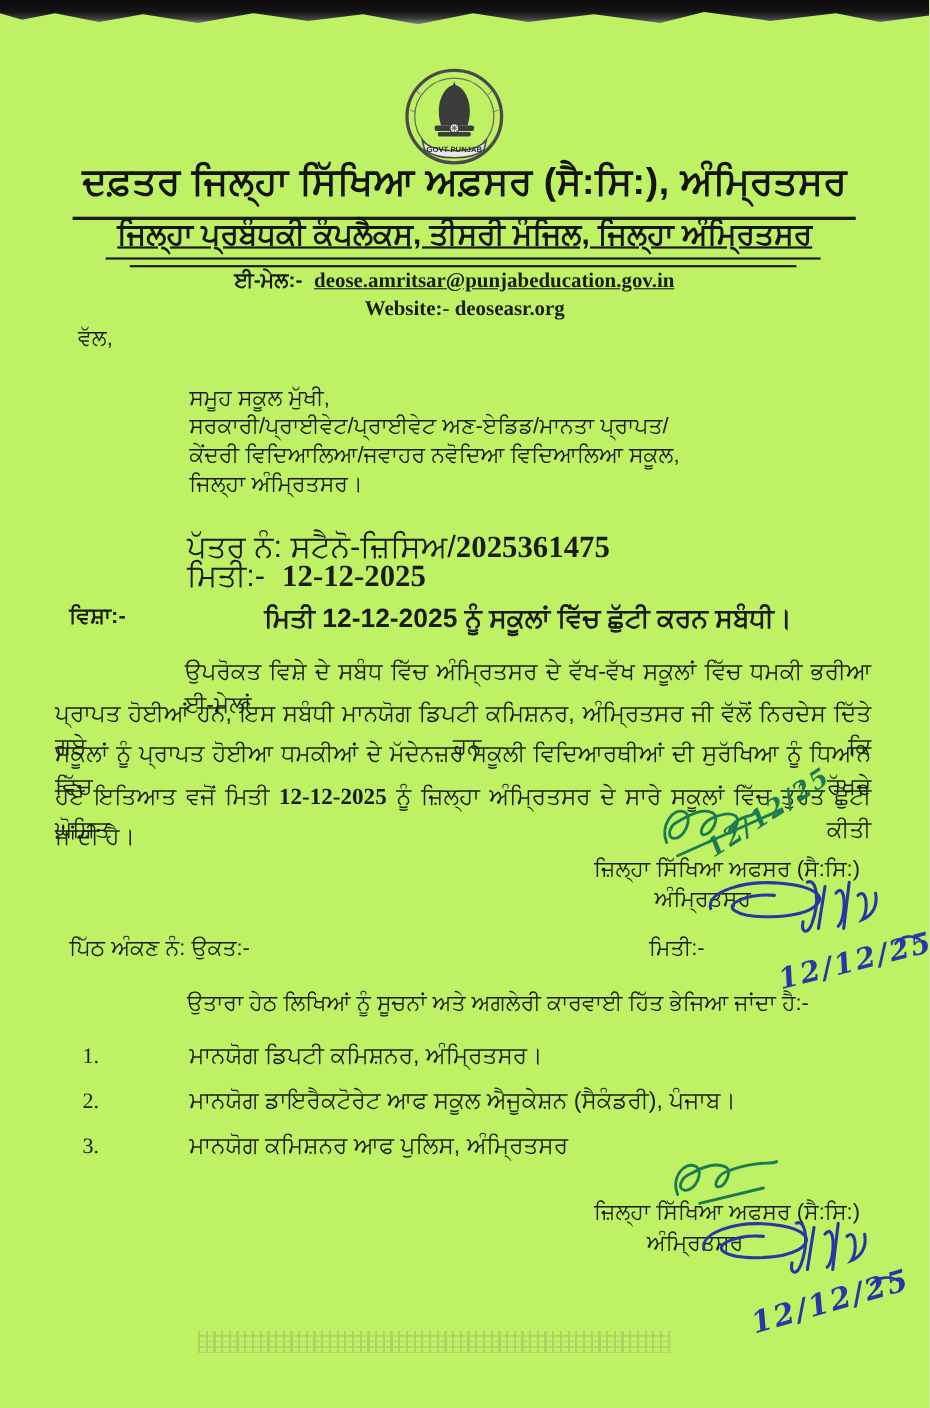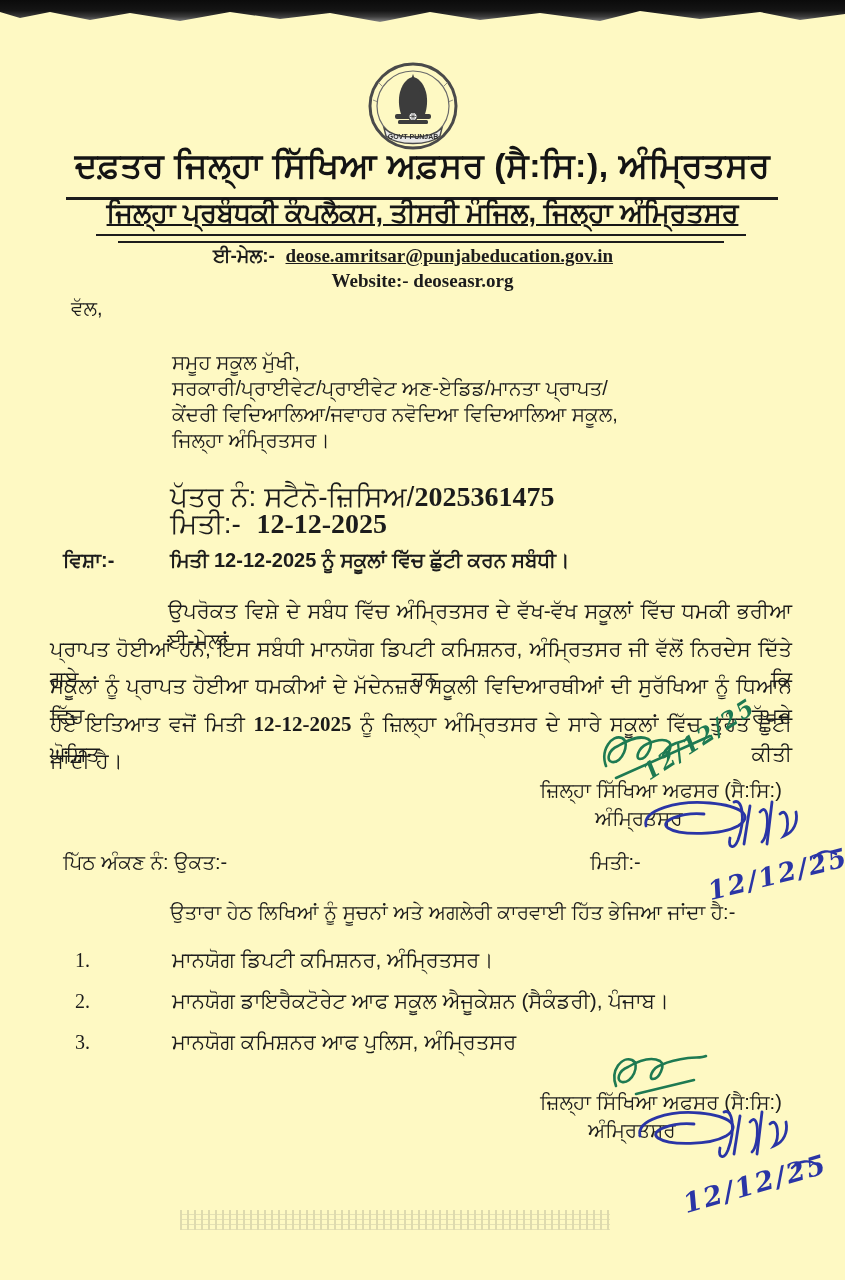--- a/index.html
+++ b/index.html
@@ -1,18 +1,18 @@
 <!DOCTYPE html>
 <html><head>
 <meta charset="utf-8">
 <style>
   html,body{margin:0;padding:0;background:#e9e9e9;}
   #page{
     position:relative;width:845px;height:1280px;margin:0 auto;
-    background:#fef9c3;overflow:hidden;
+    background:#bef264;overflow:hidden;
     font-family:"Liberation Sans","DejaVu Sans",sans-serif;
     color:#1c1c1c;
   }
   .abs{position:absolute;}
   
   #torn-top{
     left:0;top:0;width:845px;height:24px;
     background:linear-gradient(180deg,#0b0b0b 0%,#151515 45%,#3d3d3d 70%,#7a7a7a 88%,rgba(120,120,120,0) 100%);
     clip-path:polygon(0 0,845px 0,845px 14px,800px 20px,760px 12px,700px 19px,640px 11px,600px 21px,540px 13px,480px 20px,430px 12px,380px 22px,330px 13px,280px 19px,230px 12px,180px 21px,130px 13px,90px 20px,50px 12px,20px 18px,0 12px);
   }
@@ -42,21 +42,21 @@
           font-family:"Liberation Serif","DejaVu Serif",serif;}
   
   #salutation{left:63px;top:297px;font-size:20px;margin-left:8px;}
   #addressee{left:172px;top:349px;font-size:20px;line-height:26px;}
   
   .ln{font-size:28px;}
   #refline{left:170px;top:481px;}
   #dateline{left:170px;top:508px;}
   .num-serif{font-family:"Liberation Serif","DejaVu Serif",serif;font-weight:bold;}
   #subject-label{left:63px;top:549px;font-weight:bold;font-size:20px;}
-  #subject-text{left:170px;top:549px;font-weight:bold;font-size:20px;width:620px;}
+  #subject-text{left:170px;top:549px;font-weight:bold;font-size:24px;width:620px;text-align:center;}
   
   #body{left:50px;top:596px;width:742px;font-size:21px;color:#1a1a1a;}
   #body .jline{text-align:justify;text-align-last:justify;height:37.5px;line-height:30px;}
   #body .first{padding-left:118px;}
   #body .last{text-align:left;text-align-last:left;height:37.5px;line-height:30px;}
   
   .sigtext{font-size:20px;color:#1c1c1c;}
   .ink-date{
     font-family:"DejaVu Serif","Liberation Serif",serif;
     font-style:italic;font-weight:bold;letter-spacing:2px;font-size:23px;

